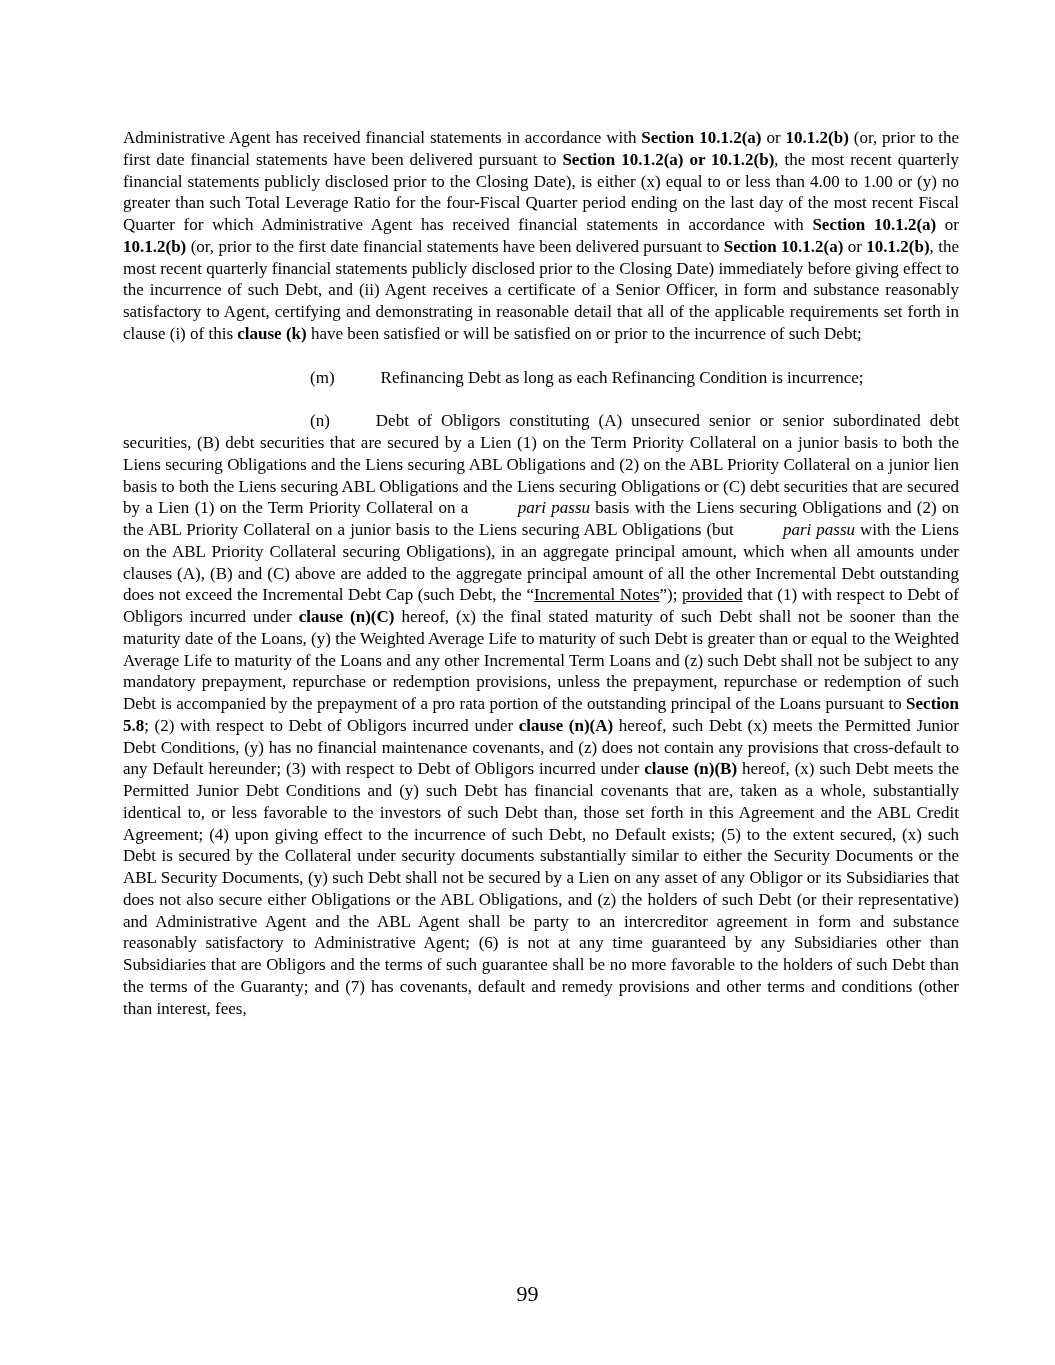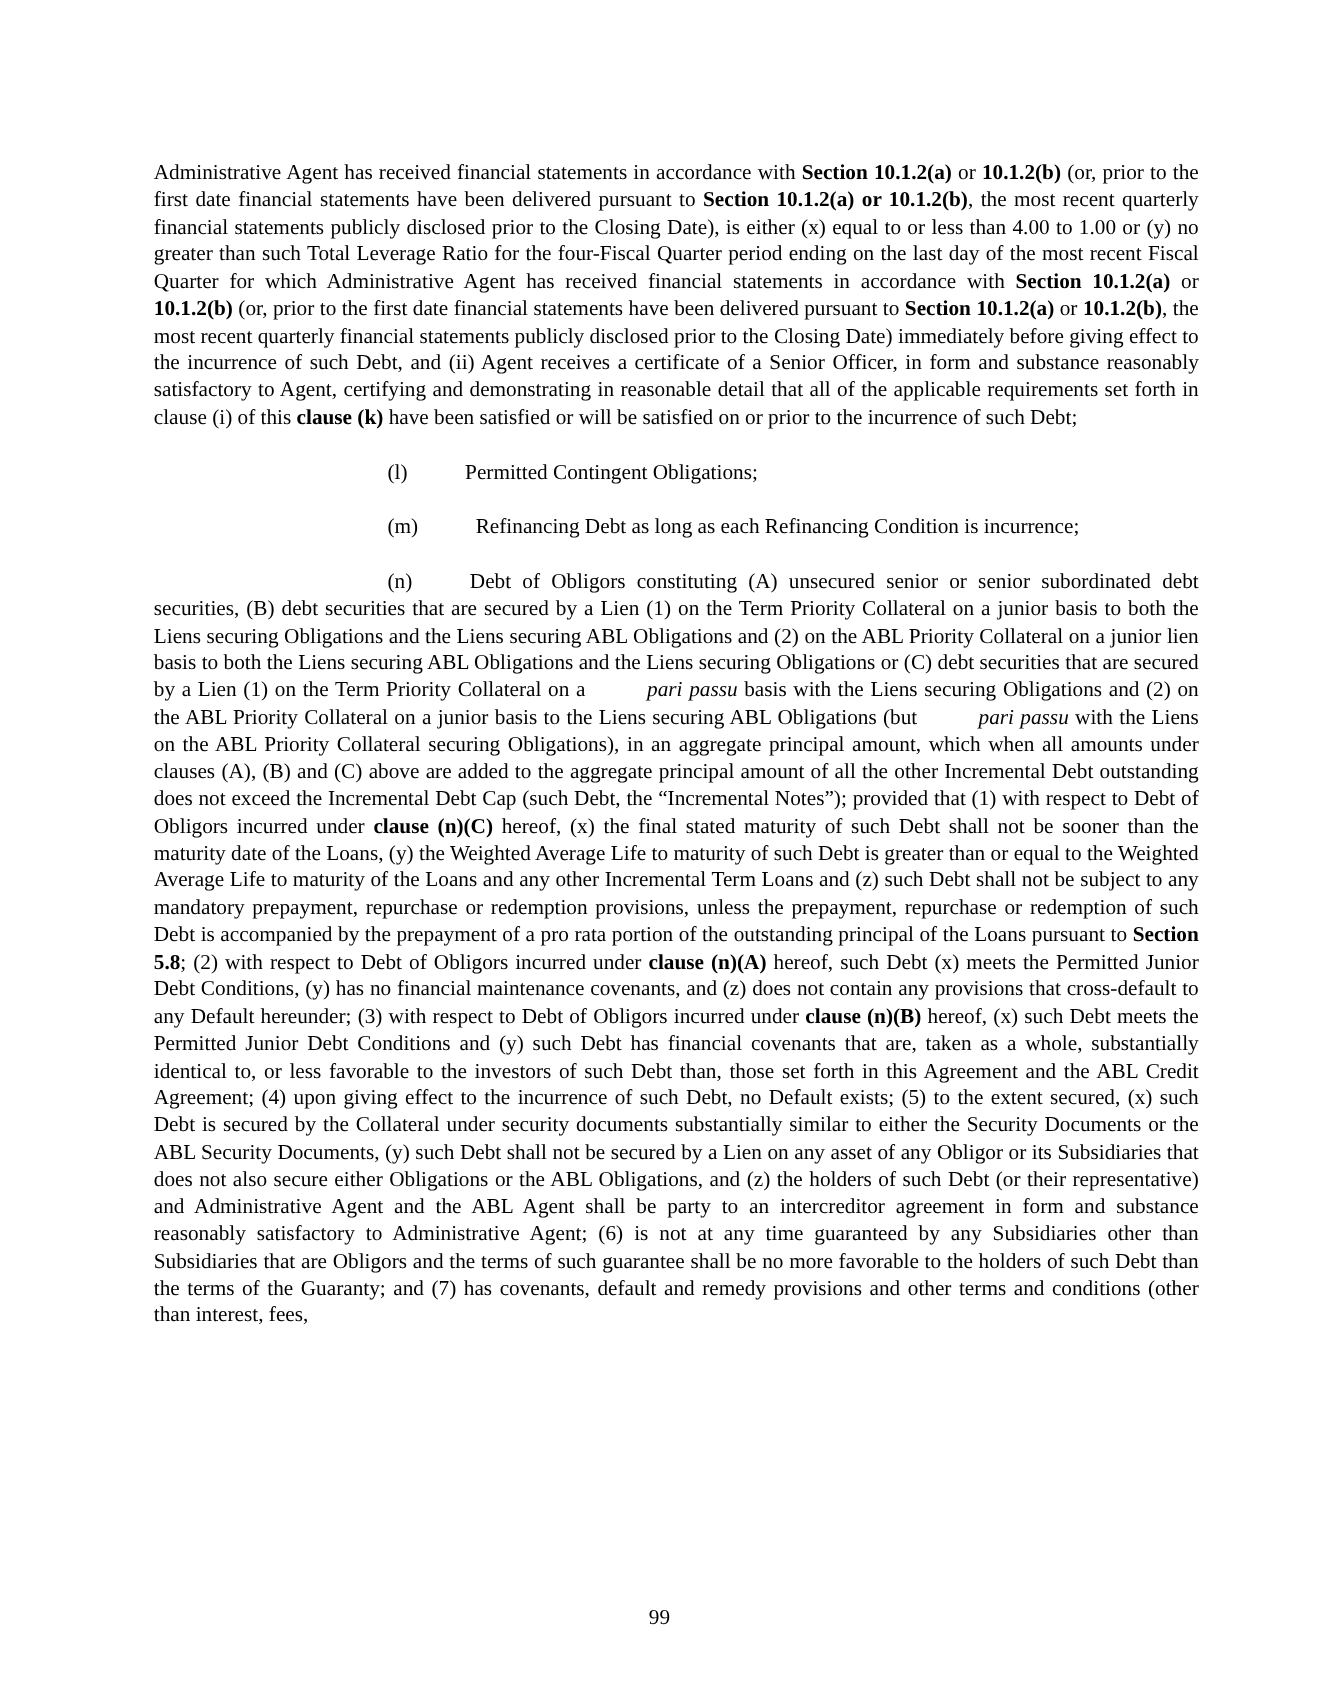--- a/index.html
+++ b/index.html
@@ -20,41 +20,40 @@
     padding: 127px 96px 0 123px;
   }
   .para {
     font-size: 17px;
     line-height: 21.75px;
     text-align: justify;
     margin-bottom: 22px;
   }
   .para .bold { font-weight: bold; }
   .para .italic { font-style: italic; margin-left: 44px; }
-  .para .underline { }
+  .para .underline { text-decoration: underline; }
   .para .tab { display: inline-block; width: 46px; }
   .indent-first { text-indent: 187px; }
   .footer {
     position: absolute;
     top: 1283px;
     left: 0;
     width: 1055px;
     text-align: center;
-    font-size: 17px;
+    font-size: 22px;
     line-height: 21.75px;
   }
 </style>
 </head>
 <body>
 
 <div class="sheet">
 
   <p class="para"><span class="">Administrative Agent has received financial statements in accordance with </span><span class="bold">Section 10.1.2(a)</span><span class=""> or </span><span class="bold">10.1.2(b)</span><span class=""> (or, prior to the first date financial statements have been delivered pursuant to </span><span class="bold">Section 10.1.2(a) or 10.1.2(b)</span><span class="">, the most recent quarterly financial statements publicly disclosed prior to the Closing Date), is either (x) equal to or less than 4.00 to 1.00 or (y) no greater than such Total Leverage Ratio for the four-Fiscal Quarter period ending on the last day of the most recent Fiscal Quarter for which Administrative Agent has received financial statements in accordance with </span><span class="bold">Section 10.1.2(a)</span><span class=""> or </span><span class="bold">10.1.2(b)</span><span class=""> (or, prior to the first date financial statements have been delivered pursuant to </span><span class="bold">Section 10.1.2(a)</span><span class=""> or </span><span class="bold">10.1.2(b)</span><span class="">, the most recent quarterly financial statements publicly disclosed prior to the Closing Date) immediately before giving effect to the incurrence of such Debt, and (ii) Agent receives a certificate of a Senior Officer, in form and substance reasonably satisfactory to Agent, certifying and demonstrating in reasonable detail that all of the applicable requirements set forth in clause (i) of this </span><span class="bold">clause (k)</span><span class=""> have been satisfied or will be satisfied on or prior to the incurrence of such Debt;</span></p>
 
-  <p class="para indent-first"><span class="">(l)</span><span class="tab"></span><span class="">Permitted Contingent Obligations;</span></p>
 
   <p class="para indent-first"><span class="">(m)</span><span class="tab"></span><span class="">Refinancing Debt as long as each Refinancing Condition is incurrence;</span></p>
 
   <p class="para indent-first"><span class="">(n)</span><span class="tab"></span><span class="">Debt of Obligors constituting (A) unsecured senior or senior subordinated debt securities, (B) debt securities that are secured by a Lien (1) on the Term Priority Collateral on a junior basis to both the Liens securing Obligations and the Liens securing ABL Obligations and (2) on the ABL Priority Collateral on a junior lien basis to both the Liens securing ABL Obligations and the Liens securing Obligations or (C) debt securities that are secured by a Lien (1) on the Term Priority Collateral on a </span><span class="italic">pari passu</span><span class=""> basis with the Liens securing Obligations and (2) on the ABL Priority Collateral on a junior basis to the Liens securing ABL Obligations (but </span><span class="italic">pari passu</span><span class=""> with the Liens on the ABL Priority Collateral securing Obligations), in an aggregate principal amount, which when all amounts under clauses (A), (B) and (C) above are added to the aggregate principal amount of all the other Incremental Debt outstanding does not exceed the Incremental Debt Cap (such Debt, the “</span><span class="underline">Incremental Notes</span><span class="">”); </span><span class="underline">provided</span><span class=""> that (1) with respect to Debt of Obligors incurred under </span><span class="bold">clause (n)(C)</span><span class=""> hereof, (x) the final stated maturity of such Debt shall not be sooner than the maturity date of the Loans, (y) the Weighted Average Life to maturity of such Debt is greater than or equal to the Weighted Average Life to maturity of the Loans and any other Incremental Term Loans and (z) such Debt shall not be subject to any mandatory prepayment, repurchase or redemption provisions, unless the prepayment, repurchase or redemption of such Debt is accompanied by the prepayment of a pro rata portion of the outstanding principal of the Loans pursuant to </span><span class="bold">Section 5.8</span><span class="">; (2) with respect to Debt of Obligors incurred under </span><span class="bold">clause (n)(A)</span><span class=""> hereof, such Debt (x) meets the Permitted Junior Debt Conditions, (y) has no financial maintenance covenants, and (z) does not contain any provisions that cross-default to any Default hereunder; (3) with respect to Debt of Obligors incurred under </span><span class="bold">clause (n)(B)</span><span class=""> hereof, (x) such Debt meets the Permitted Junior Debt Conditions and (y) such Debt has financial covenants that are, taken as a whole, substantially identical to, or less favorable to the investors of such Debt than, those set forth in this Agreement and the ABL Credit Agreement; (4) upon giving effect to the incurrence of such Debt, no Default exists; (5) to the extent secured, (x) such Debt is secured by the Collateral under security documents substantially similar to either the Security Documents or the ABL Security Documents, (y) such Debt shall not be secured by a Lien on any asset of any Obligor or its Subsidiaries that does not also secure either Obligations or the ABL Obligations, and (z) the holders of such Debt (or their representative) and Administrative Agent and the ABL Agent shall be party to an intercreditor agreement in form and substance reasonably satisfactory to Administrative Agent; (6) is not at any time guaranteed by any Subsidiaries other than Subsidiaries that are Obligors and the terms of such guarantee shall be no more favorable to the holders of such Debt than the terms of the Guaranty; and (7) has covenants, default and remedy provisions and other terms and conditions (other than interest, fees,</span></p>
 
   <div class="footer">99</div>
 
 </div>
 
 </body></html>

